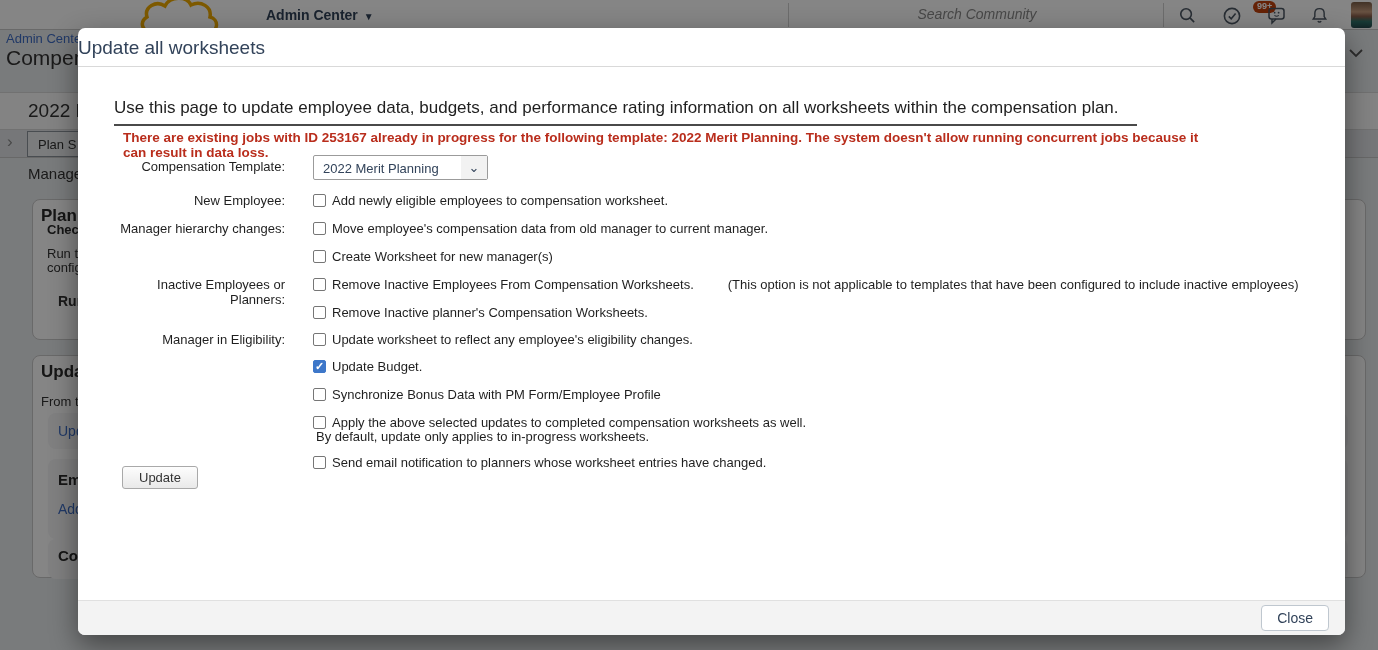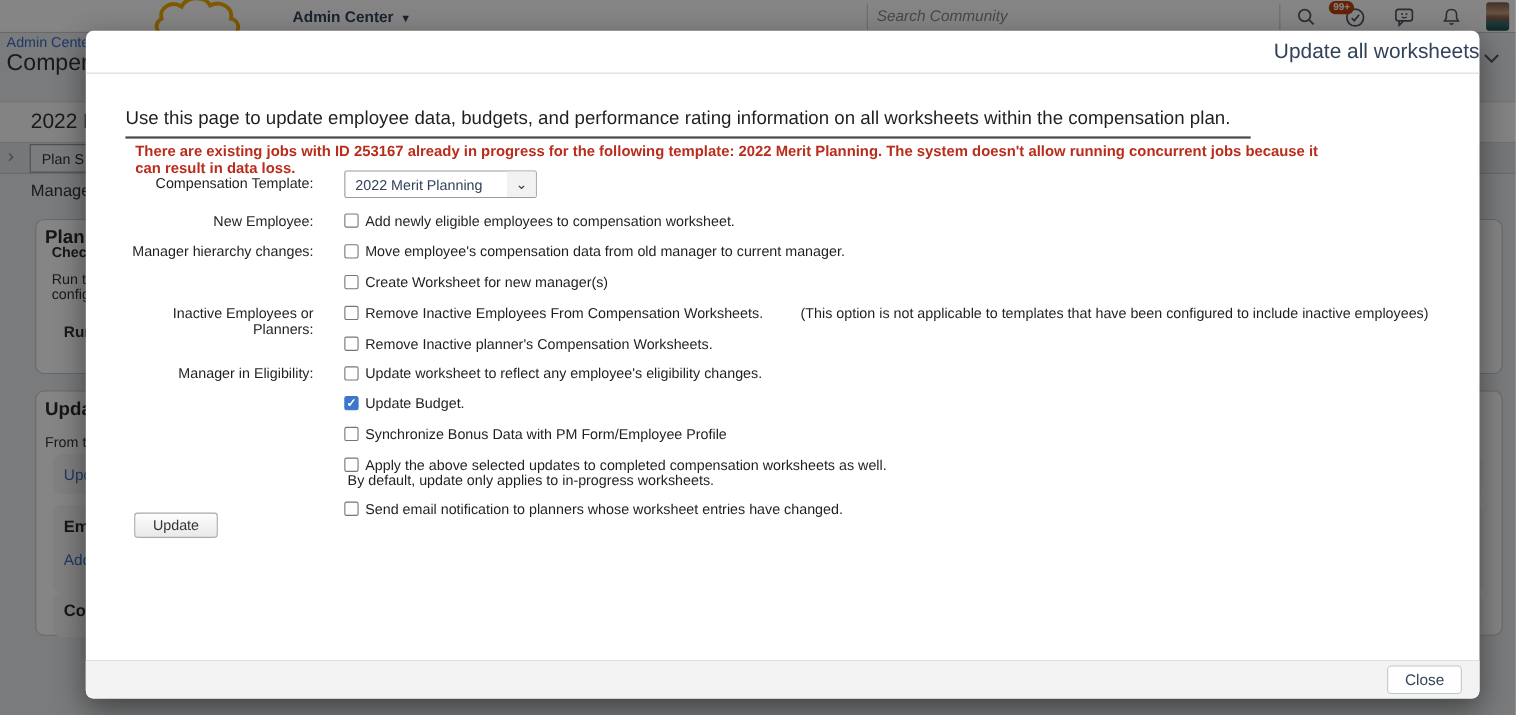--- a/index.html
+++ b/index.html
@@ -9,23 +9,23 @@
   
   .page { position:absolute; inset:0; background:#e9ebed; }
   .topbar { position:absolute; left:0; top:0; width:1378px; height:30px;
     background:#ffffff; border-bottom:1px solid #c9c9c9; }
   .cloud-logo { position:absolute; left:138px; top:0; }
   .appmenu { position:absolute; left:266px; top:7px; font-size:14px; font-weight:bold;
     color:#32435a; cursor:pointer; }
   .appmenu .caret { display:inline-block; margin-left:6px; font-size:10px; color:#32435a; }
   .tb-sep { position:absolute; top:3px; width:1px; height:24px; background:#cfcfcf; }
   .search-box { position:absolute; left:797px; top:6px; width:360px; height:18px;
-    font-size:14px; font-style:italic; color:#8a8a8a; }
+    font-size:14px; font-style:italic; color:#8a8a8a;text-align:center; }
   .tb-icon { position:absolute; top:6px; cursor:pointer; }
-  .badge { position:absolute; left:1208px; top:1px; background:#c2410c; color:#fff;
+  .badge { position:absolute; left:1253px; top:1px; background:#c2410c; color:#fff;
     font-size:9px; font-weight:bold; padding:1px 4px 2px; border-radius:8px; line-height:9px; }
   .avatar { position:absolute; left:1351px; top:2px; width:21px; height:26px; border-radius:3px;
     background:linear-gradient(180deg,#7d5f49 0%,#c79c7e 38%,#8a5f4c 55%,#2e6e66 75%,#25474b 100%); }
 
   .breadcrumb { position:absolute; left:6px; top:31px; font-size:13px; color:#3f6ec6;
     text-decoration:none; cursor:pointer; white-space:nowrap; }
   .page-title { position:absolute; left:6px; top:46px; font-size:21px; color:#333; white-space:nowrap; }
 
   .band1 { position:absolute; left:0; top:92px; width:1378px; height:38px; background:#fbfbfb;
     border-top:1px solid #d8d8d8; border-bottom:1px solid #d8d8d8; }
@@ -51,21 +51,21 @@
     cursor:pointer; white-space:nowrap; }
   .item-title { position:absolute; left:10px; font-size:15px; font-weight:bold; color:#2b2b2b; white-space:nowrap; }
 
   
   .dim { position:absolute; inset:0; background:rgba(0,0,0,0.48); z-index:10; }
 
   
   .modal { position:absolute; left:78px; top:28px; width:1267px; height:607px; background:#fff;
     border-radius:7px; box-shadow:0 10px 28px rgba(0,0,0,0.45); z-index:20; }
   .modal-header { position:absolute; left:0; top:0; width:100%; height:39px;
-    border-bottom:1px solid #d9d9d9; text-align:right; line-height:39px;
+    border-bottom:1px solid #d9d9d9; text-align:left; line-height:39px;
     font-size:19px; color:#32435a; }
   .intro { position:absolute; left:36px; top:70px; width:1023px; font-size:17px; color:#1f1f1f; }
   .hr-dark { position:absolute; left:36px; top:96px; width:1023px; border-top:2px solid #4a4a4a; }
   .warning { position:absolute; left:45px; top:102px; width:1095px; font-size:13.5px;
     font-weight:bold; color:#b92d1c; }
 
   .flabel { position:absolute; left:22px; width:185px; text-align:right;
     font-size:13px; font-weight:normal; color:#1f1f1f; }
   .fcontent { position:absolute; left:215px; font-size:13px; color:#1f1f1f; white-space:nowrap;padding-left:20px; }
 

